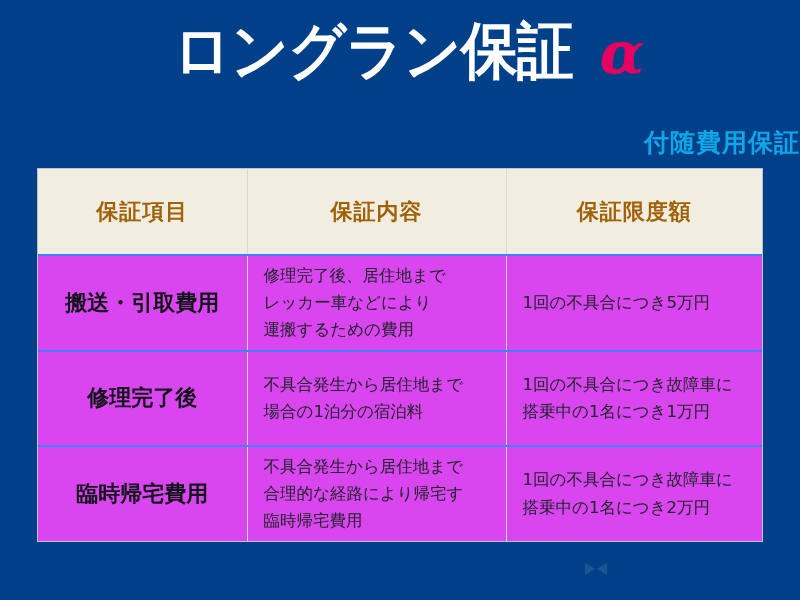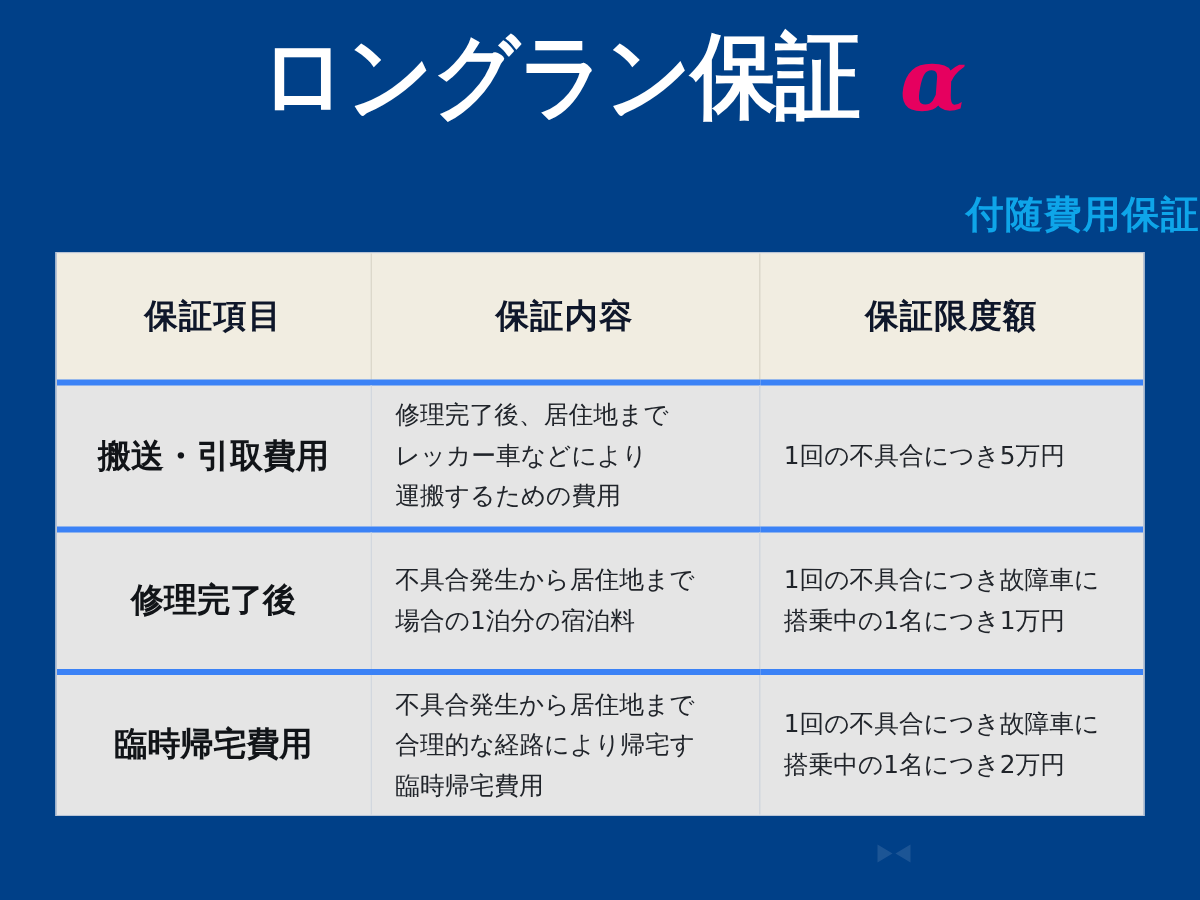--- a/index.html
+++ b/index.html
@@ -86,36 +86,36 @@
     width: 100%;
     border-collapse: collapse;
     table-layout: fixed;
   }
   table.guarantee col.c1 { width: 209px; }
   table.guarantee col.c2 { width: 259px; }
   table.guarantee col.c3 { width: 256px; }
 
   table.guarantee thead th {
     background: #f1ede1;
-    color: #0f172a;
+    color: #a16207;
     font-size: 22px;
     font-weight: 700;
     letter-spacing: 1px;
     height: 86px;
     padding: 0 6px;
     text-align: center;
     vertical-align: middle;
     border-right: 1px solid #dcd8cb;
     box-sizing: border-box;
   }
   table.guarantee thead th:last-child { border-right: none; }
 
   table.guarantee tbody td {
-    background: #e5e5e5;
-    border-top: 4px solid #3b82f6;
+    background: #d946ef;
+    border-top: 2px solid #3b82f6;
     border-right: 1px solid #d2d7de;
     vertical-align: middle;
     box-sizing: border-box;
     height: 95px;
     margin-top: 36px;
   }
   table.guarantee tbody td:last-child { border-right: none; }
 
   td.item {
     text-align: center;

